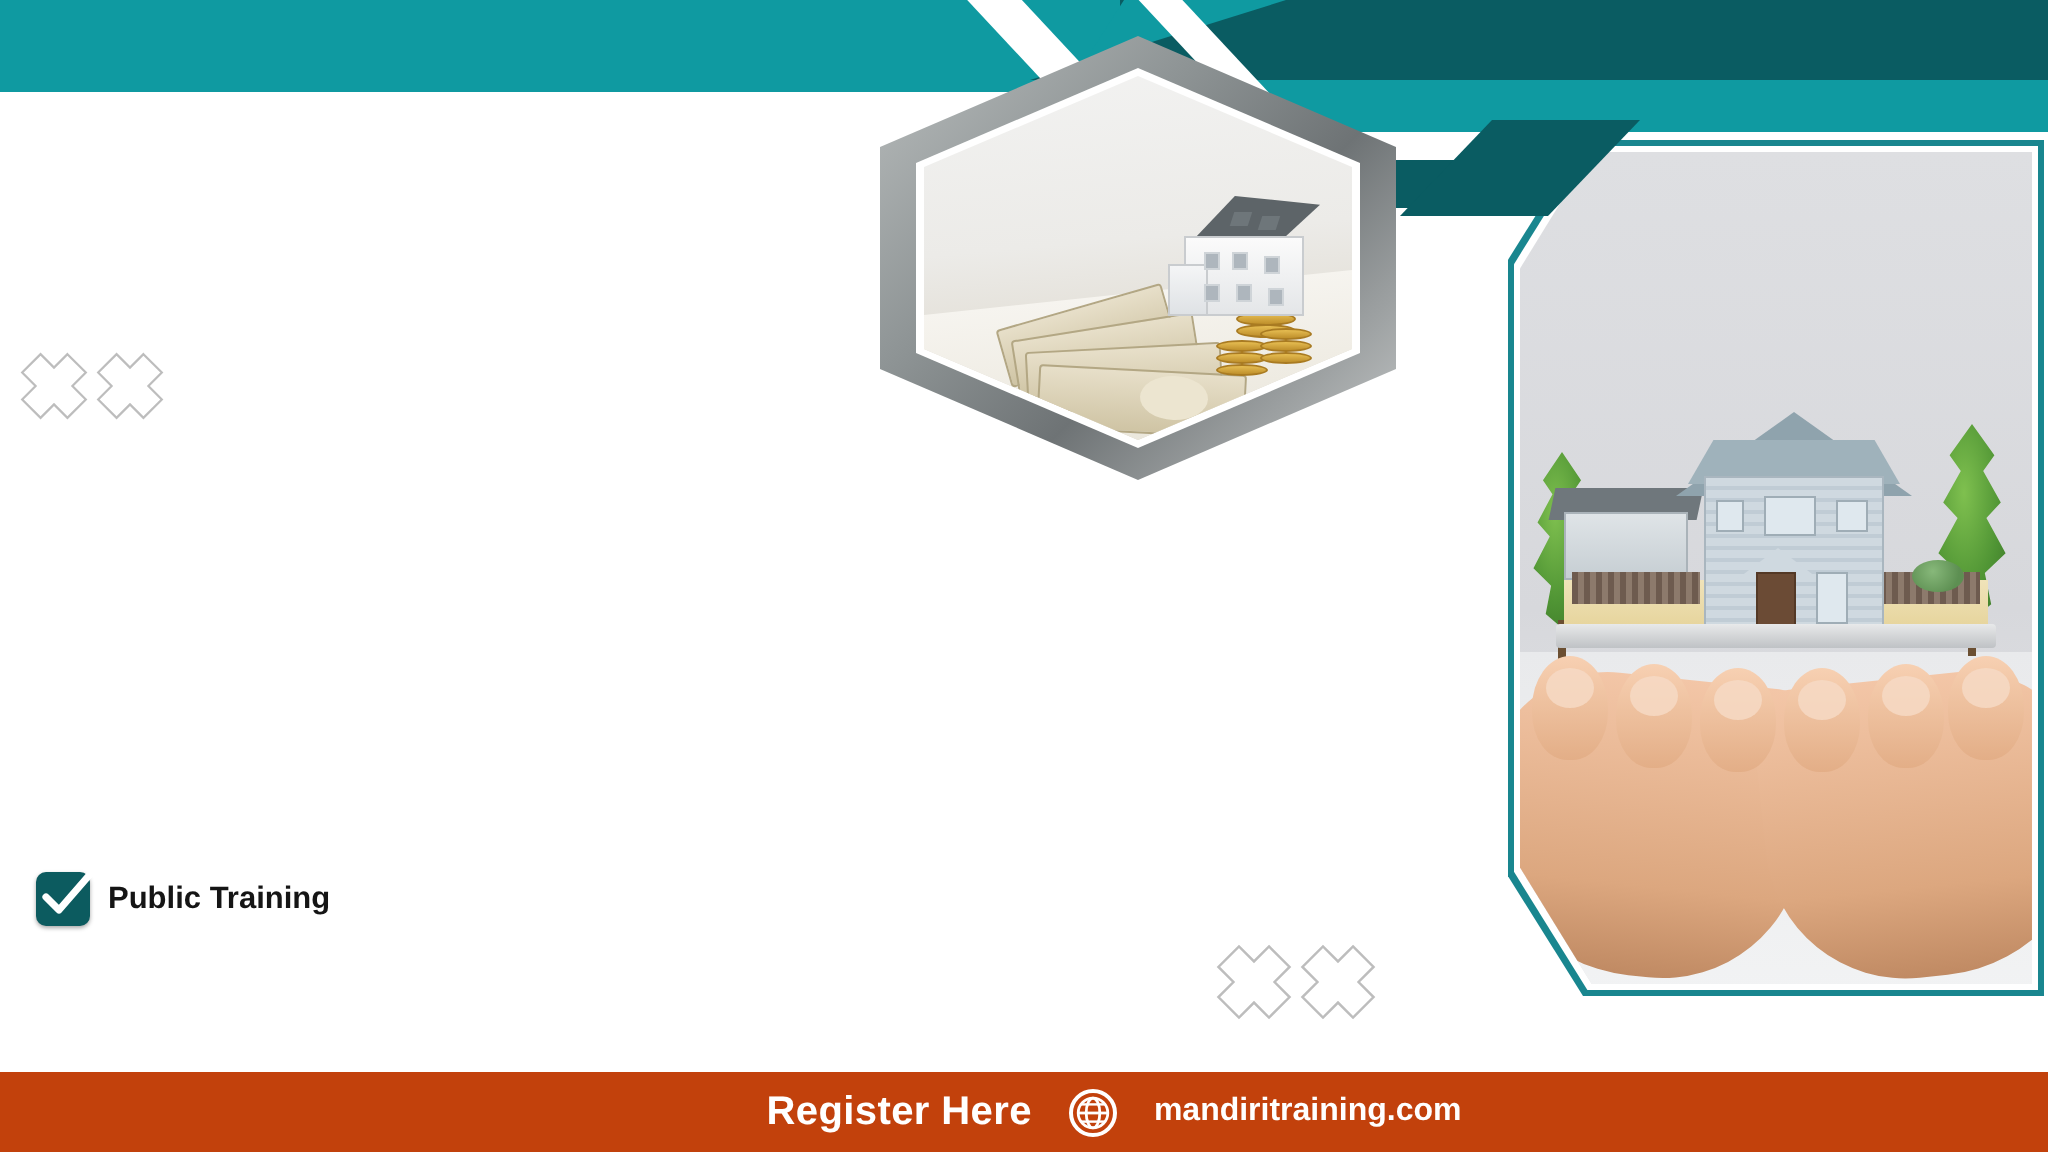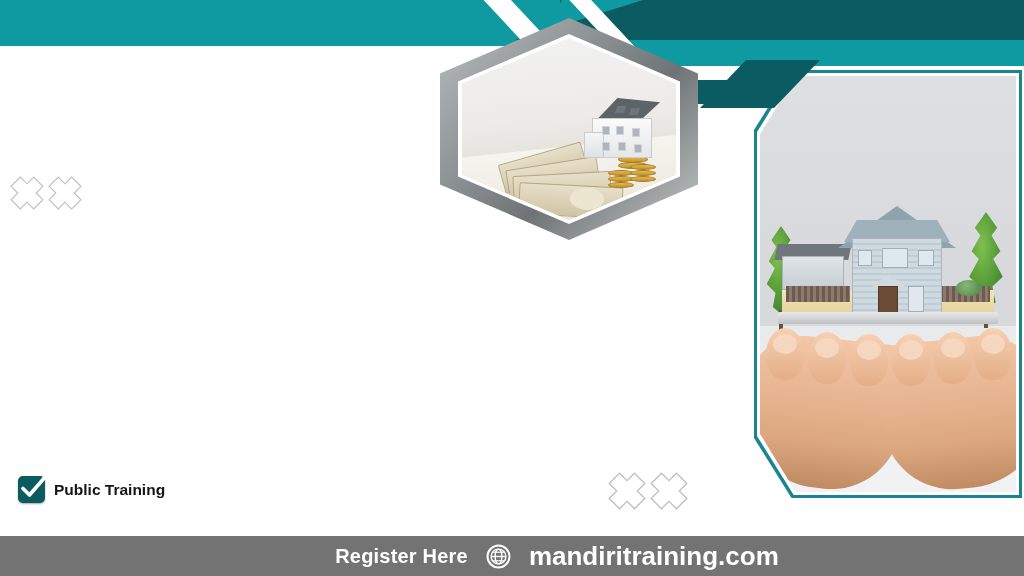--- a/index.html
+++ b/index.html
@@ -269,50 +269,50 @@
   .title-sub{
     margin-top:16px;
     font-family:"Liberation Sans", sans-serif;
     font-weight:700; font-size:37px; color:#141414; line-height:1;
   }
 
   
   .cb-row{
     position:absolute; left:18px; top:436px; display:flex; align-items:center; gap:26px;
   }
-  .cb-item{ display:flex; align-items:center; gap:9px;margin-top:40px; }
+  .cb-item{ display:flex; align-items:center; gap:9px; }
   .cb-box{
     position:relative; width:27px; height:27px; border-radius:5px;
     background:#0c5b5f; box-shadow:0 1px 2px rgba(0,0,0,.35);
     flex:0 0 auto;
   }
   .cb-box svg{ position:absolute; left:-1px; top:-3px; }
   .cb-label{
     font-family:"Liberation Sans", sans-serif;
     font-weight:700; font-size:15.5px; color:#151515; white-space:nowrap;
   }
 
   
   .xdeco{ position:absolute; display:flex; gap:4px; }
   .xdeco svg{ display:block; }
   .x-left{ left:10px; top:176px; }
   .x-bottom{ left:608px; top:472px; }
 
   
   .footer{
     position:absolute; left:0; bottom:0; width:1024px; height:40px;
-    background:#737373; display:flex; align-items:center; justify-content:center; gap:30px;
+    background:#c2410c; display:flex; align-items:center; justify-content:center; gap:30px;
   }
   .footer-text{
     font-family:"Liberation Sans", sans-serif;
     font-weight:700; font-size:20px; color:#ffffff; letter-spacing:.2px;
   }
   .footer-url{
     font-family:"Liberation Sans", sans-serif;
-    font-weight:700; font-size:26px; color:#ffffff;
+    font-weight:700; font-size:16px; color:#ffffff;
   }
   .globe{ flex:0 0 auto; display:flex; align-items:center; }
   .footer-inner{ display:flex; align-items:center; gap:18px; margin-left:90px; }
 </style>
 </head>
 <body>
 
 <div id="poster">
 
   <div class="band-layer">

